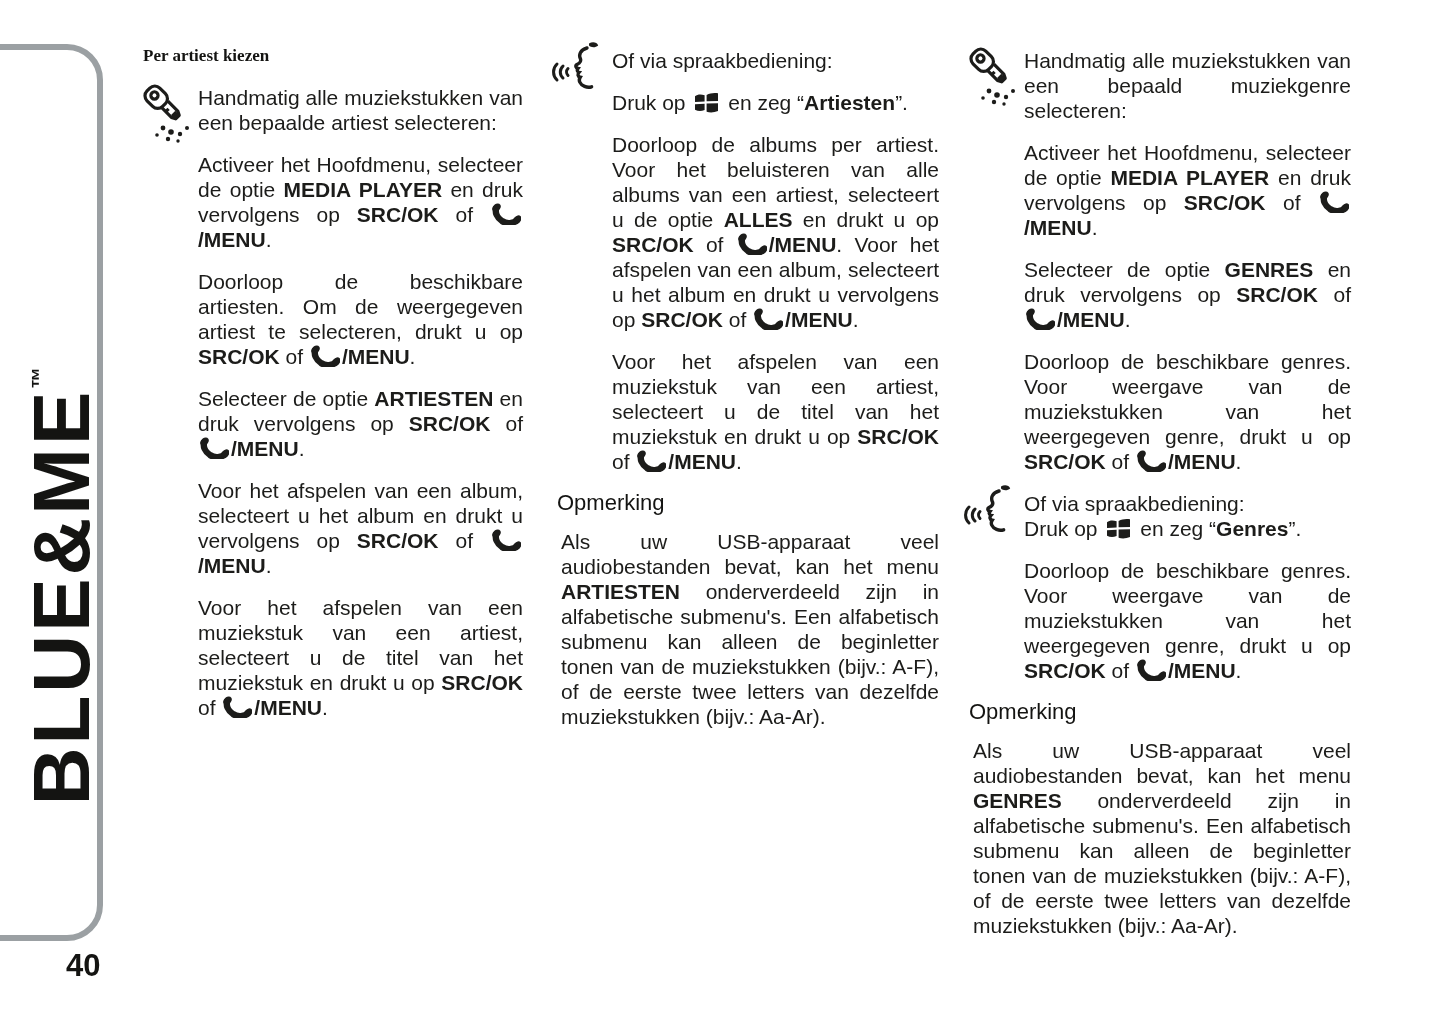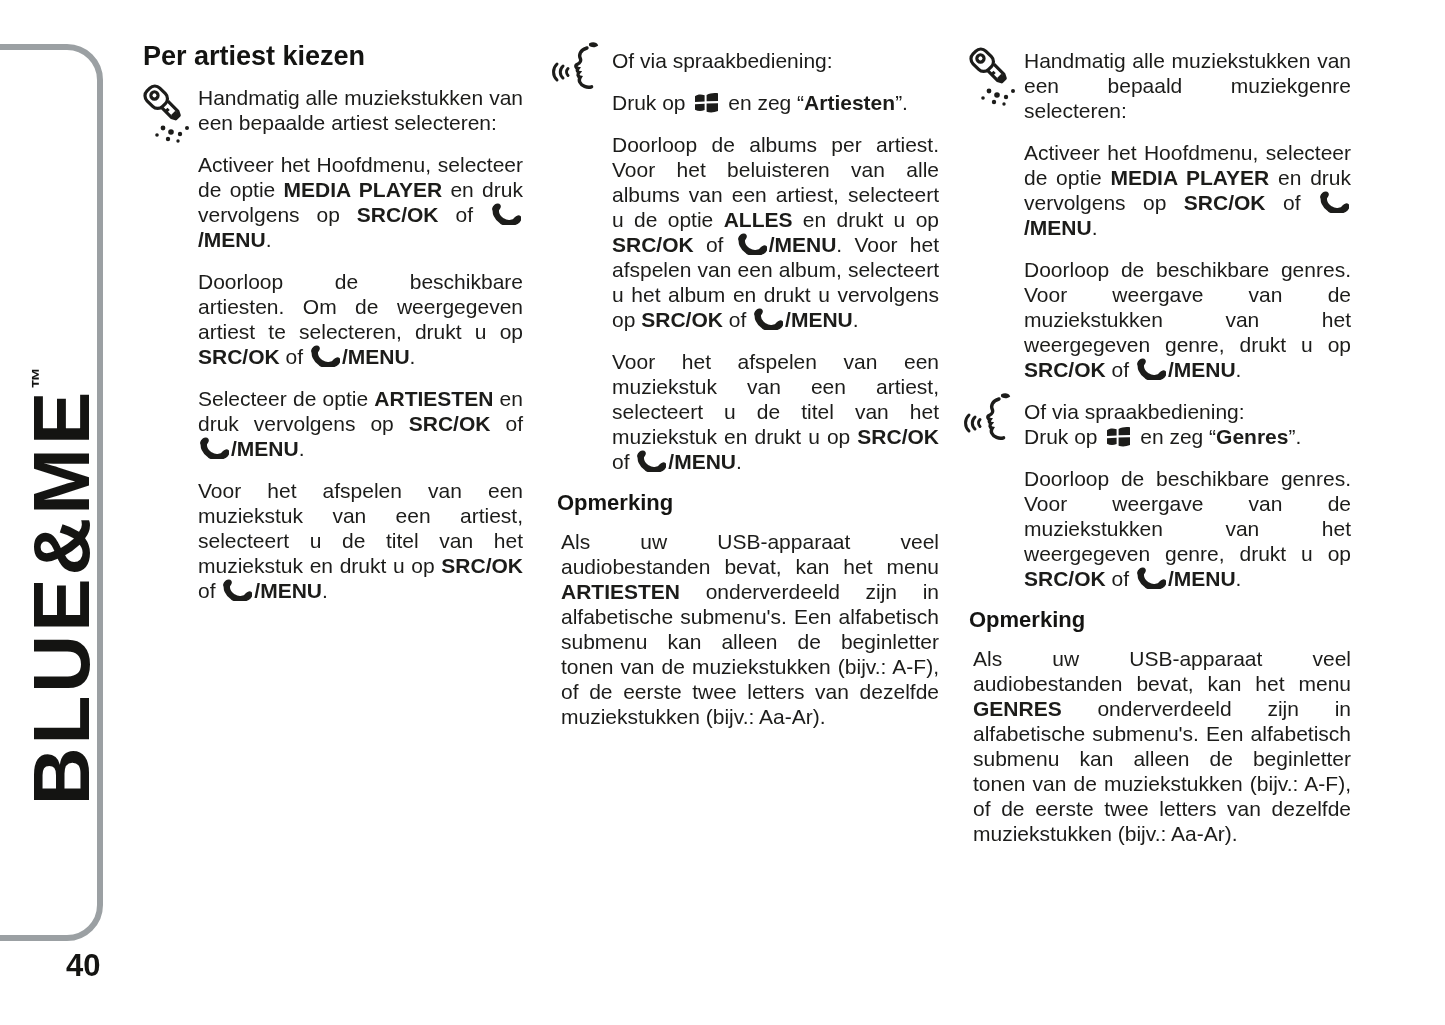--- a/index.html
+++ b/index.html
@@ -39,25 +39,26 @@
     font-size:31px; font-weight:bold; color:#141412;
   }
 
   
   .col{ position:absolute; top:44px; font-size:21px; line-height:25px; }
   .col1{ left:143px; width:380px; }
   .col2{ left:557px; width:382px; }
   .col3{ left:969px; width:382px; }
 
   h2.heading{
-    font-size:27px; font-weight:bold; margin:0 0 17px 0; line-height:24px;
+    font-size:17px; font-weight:bold; margin:0 0 17px 0; line-height:24px;
     color:#141412;
+    font-family:Liberation Serif, serif;
   }
   h3.subheading{
-    font-size:22px; font-weight:bold; margin:2px 0 14px 0; line-height:24px;
+    font-size:22px; font-weight:normal; margin:2px 0 14px 0; line-height:24px;
     color:#141412;
   }
   p{ margin:0; }
   p.para{ margin:0 0 17px 55px; text-align:justify; }
   p.para.flush{ margin-left:4px; }
   p.para.tight{ margin-bottom:0; }
 
   .ipara{ position:relative; margin:4px 0 17px 55px; }
   .ipara.tight{ margin-bottom:0; }
   .ipara p{ text-align:justify; }
@@ -114,20 +115,25 @@
     <path d="M5.5,4.5 C3.5,9.5 6,14.5 11,18 C15.5,21 22,21 26.5,16.8" fill="none" stroke="#1c1c1a" stroke-width="6.4" stroke-linecap="round"></path>
     <ellipse cx="5.5" cy="4.6" rx="4.8" ry="3.4" transform="rotate(-38 5.5 4.6)" fill="#1c1c1a"></ellipse>
     <ellipse cx="26.2" cy="16.6" rx="4.8" ry="3.4" transform="rotate(-48 26.2 16.6)" fill="#1c1c1a"></ellipse>
   </svg><b>/MENU</b>.</p>
         <p class="para">Doorloop de beschikbare artiesten. Om de weergegeven artiest te selecteren, drukt u op <b>SRC/OK</b> of <svg class="inline-icon phone" width="30" height="22" viewBox="0 0 30 22" aria-hidden="true">
     <path d="M5.5,4.5 C3.5,9.5 6,14.5 11,18 C15.5,21 22,21 26.5,16.8" fill="none" stroke="#1c1c1a" stroke-width="6.4" stroke-linecap="round"></path>
     <ellipse cx="5.5" cy="4.6" rx="4.8" ry="3.4" transform="rotate(-38 5.5 4.6)" fill="#1c1c1a"></ellipse>
     <ellipse cx="26.2" cy="16.6" rx="4.8" ry="3.4" transform="rotate(-48 26.2 16.6)" fill="#1c1c1a"></ellipse>
   </svg><b>/MENU</b>.</p>
         <p class="para">Selecteer de optie <b>ARTIESTEN</b> en druk vervolgens op <b>SRC/OK</b> of <svg class="inline-icon phone" width="30" height="22" viewBox="0 0 30 22" aria-hidden="true">
+    <path d="M5.5,4.5 C3.5,9.5 6,14.5 11,18 C15.5,21 22,21 26.5,16.8" fill="none" stroke="#1c1c1a" stroke-width="6.4" stroke-linecap="round"></path>
+    <ellipse cx="5.5" cy="4.6" rx="4.8" ry="3.4" transform="rotate(-38 5.5 4.6)" fill="#1c1c1a"></ellipse>
+    <ellipse cx="26.2" cy="16.6" rx="4.8" ry="3.4" transform="rotate(-48 26.2 16.6)" fill="#1c1c1a"></ellipse>
+  </svg><b>/MENU</b>.</p>
+        <p class="para">Voor het afspelen van een album, selecteert u het album en drukt u vervolgens op <b>SRC/OK</b> of <svg class="inline-icon phone" width="30" height="22" viewBox="0 0 30 22" aria-hidden="true">
     <path d="M5.5,4.5 C3.5,9.5 6,14.5 11,18 C15.5,21 22,21 26.5,16.8" fill="none" stroke="#1c1c1a" stroke-width="6.4" stroke-linecap="round"></path>
     <ellipse cx="5.5" cy="4.6" rx="4.8" ry="3.4" transform="rotate(-38 5.5 4.6)" fill="#1c1c1a"></ellipse>
     <ellipse cx="26.2" cy="16.6" rx="4.8" ry="3.4" transform="rotate(-48 26.2 16.6)" fill="#1c1c1a"></ellipse>
   </svg><b>/MENU</b>.</p>
         <p class="para">Voor het afspelen van een muziekstuk van een artiest, selecteert u de titel van het muziekstuk en drukt u op <b>SRC/OK</b> of <svg class="inline-icon phone" width="30" height="22" viewBox="0 0 30 22" aria-hidden="true">
     <path d="M5.5,4.5 C3.5,9.5 6,14.5 11,18 C15.5,21 22,21 26.5,16.8" fill="none" stroke="#1c1c1a" stroke-width="6.4" stroke-linecap="round"></path>
     <ellipse cx="5.5" cy="4.6" rx="4.8" ry="3.4" transform="rotate(-38 5.5 4.6)" fill="#1c1c1a"></ellipse>
     <ellipse cx="26.2" cy="16.6" rx="4.8" ry="3.4" transform="rotate(-48 26.2 16.6)" fill="#1c1c1a"></ellipse>
   </svg><b>/MENU</b>.</p>
       </section>
@@ -187,20 +193,25 @@
       <circle cx="40" cy="60" r="1.7"></circle>
     </g>
   </svg></span>
           <p>Handmatig alle muziekstukken van een bepaald muziekgenre selecteren:</p>
         </div>
         <p class="para">Activeer het Hoofdmenu, selecteer de optie <b>MEDIA PLAYER</b> en druk vervolgens op <b>SRC/OK</b> of <svg class="inline-icon phone" width="30" height="22" viewBox="0 0 30 22" aria-hidden="true">
     <path d="M5.5,4.5 C3.5,9.5 6,14.5 11,18 C15.5,21 22,21 26.5,16.8" fill="none" stroke="#1c1c1a" stroke-width="6.4" stroke-linecap="round"></path>
     <ellipse cx="5.5" cy="4.6" rx="4.8" ry="3.4" transform="rotate(-38 5.5 4.6)" fill="#1c1c1a"></ellipse>
     <ellipse cx="26.2" cy="16.6" rx="4.8" ry="3.4" transform="rotate(-48 26.2 16.6)" fill="#1c1c1a"></ellipse>
   </svg><b>/MENU</b>.</p>
+        <p class="para">Selecteer de optie <b>GENRES</b> en druk vervolgens op <b>SRC/OK</b> of <svg class="inline-icon phone" width="30" height="22" viewBox="0 0 30 22" aria-hidden="true">
+    <path d="M5.5,4.5 C3.5,9.5 6,14.5 11,18 C15.5,21 22,21 26.5,16.8" fill="none" stroke="#1c1c1a" stroke-width="6.4" stroke-linecap="round"></path>
+    <ellipse cx="5.5" cy="4.6" rx="4.8" ry="3.4" transform="rotate(-38 5.5 4.6)" fill="#1c1c1a"></ellipse>
+    <ellipse cx="26.2" cy="16.6" rx="4.8" ry="3.4" transform="rotate(-48 26.2 16.6)" fill="#1c1c1a"></ellipse>
+  </svg><b>/MENU</b>.</p>
         <p class="para">Doorloop de beschikbare genres. Voor weergave van de muziekstukken van het weergegeven genre, drukt u op <b>SRC/OK</b> of <svg class="inline-icon phone" width="30" height="22" viewBox="0 0 30 22" aria-hidden="true">
     <path d="M5.5,4.5 C3.5,9.5 6,14.5 11,18 C15.5,21 22,21 26.5,16.8" fill="none" stroke="#1c1c1a" stroke-width="6.4" stroke-linecap="round"></path>
     <ellipse cx="5.5" cy="4.6" rx="4.8" ry="3.4" transform="rotate(-38 5.5 4.6)" fill="#1c1c1a"></ellipse>
     <ellipse cx="26.2" cy="16.6" rx="4.8" ry="3.4" transform="rotate(-48 26.2 16.6)" fill="#1c1c1a"></ellipse>
   </svg><b>/MENU</b>.</p>
         <div class="ipara tight">
           <span class="hang-icon voice"><svg width="52" height="56" viewBox="0 0 52 56" aria-hidden="true">
     <g fill="none" stroke="#1c1c1a" stroke-width="3" stroke-linecap="round">
       <path d="M7,24 A11,11 0 0 0 7,40"></path>
       <path d="M13,26 A8,8 0 0 0 13,38"></path>

